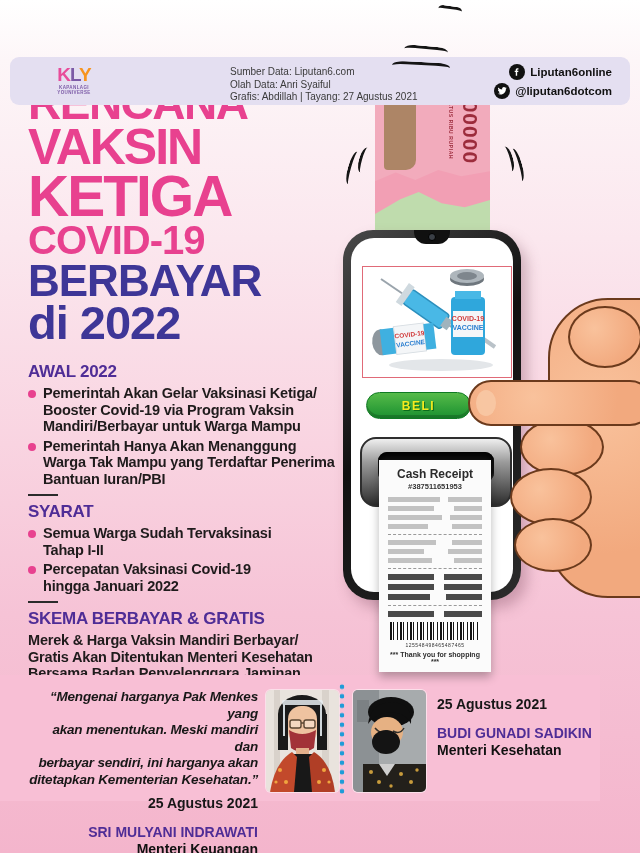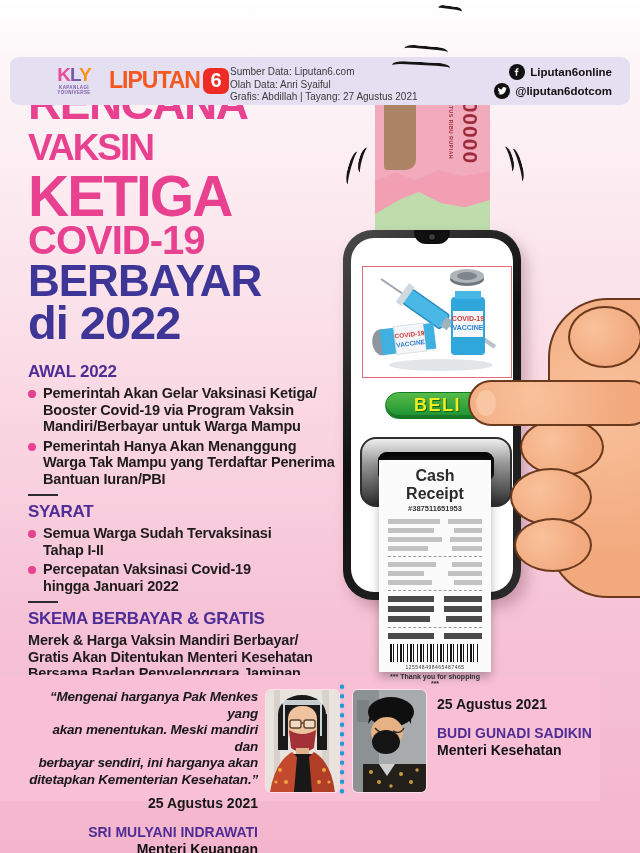--- a/index.html
+++ b/index.html
@@ -20,21 +20,21 @@
   .credits{position:absolute;left:220px;top:9px;font-size:10px;line-height:12.5px;color:#3a3a3a;font-weight:500;}
   .socials{position:absolute;right:18px;top:7px;display:flex;flex-direction:column;gap:3px;align-items:flex-end;}
   .socrow{display:flex;align-items:center;gap:5px;}
   .circ{width:16px;height:16px;border-radius:50%;background:#111;display:flex;align-items:center;justify-content:center;flex:none;}
   .circ svg{display:block}
   .handle{font-size:11.5px;font-weight:800;color:#111;}
   
   .title{position:absolute;left:28px;top:82px;z-index:3;}
   .title div{font-weight:800;white-space:nowrap;}
   .t1{font-size:46px;line-height:42px;letter-spacing:-1.5px;color:#e8418f;}
-  .t2{font-size:37px;line-height:47px;letter-spacing:-2px;color:#e8418f;}
+  .t2{font-size:50px;line-height:47px;letter-spacing:-2px;color:#e8418f;}
   .t3{font-size:57px;line-height:50px;letter-spacing:-2px;color:#e8418f;}
   .t4{font-size:40px;line-height:39px;letter-spacing:-1px;color:#e8418f;}
   .t5{font-size:44px;line-height:41px;letter-spacing:-1px;color:#3e3697;}
   .t6{font-size:47px;line-height:44px;letter-spacing:-1px;color:#3e3697;}
   
   .sections{position:absolute;left:28px;top:362px;width:308px;z-index:3;}
   .shead{font-size:17px;font-weight:800;color:#4f2d96;letter-spacing:-.3px;margin:0 0 3px 0;}
   .bullet{display:flex;gap:7px;margin-bottom:3px;}
   .dot{width:8px;height:8px;border-radius:50%;background:#e8418f;margin-top:5px;flex:none;}
   .btxt,.para{font-size:14.5px;line-height:16.5px;font-weight:700;color:#1f1b1c;white-space:pre-line;letter-spacing:-.2px;}
@@ -63,33 +63,33 @@
   .pr1{left:512px;top:148px;transform:rotate(-16deg) scaleX(-1);}
   .pr2{left:503px;top:146px;height:26px;transform:rotate(-16deg) scaleX(-1);}
   
   .phone{position:absolute;left:343px;top:230px;width:178px;height:370px;border-radius:30px;
     background:linear-gradient(135deg,#4a4a4a,#101010 45%,#2c2c2c);z-index:10;
     box-shadow:6px 8px 14px rgba(120,70,90,.35);}
   .screen{position:absolute;left:8px;top:8px;right:8px;bottom:8px;border-radius:23px;background:#fff;overflow:hidden;}
   .notch{position:absolute;left:50%;top:0;transform:translateX(-50%);width:36px;height:14px;background:#101010;border-radius:0 0 12px 12px;}
   .cam{position:absolute;left:50%;top:3px;transform:translateX(-50%);width:8px;height:8px;border-radius:50%;background:#3a3f46;border:1px solid #000;}
   .vaxbox{position:absolute;left:362px;top:266px;width:150px;height:112px;background:#fff;border:1.5px solid #e06a78;z-index:11;}
-  .beli{position:absolute;left:385px;top:392px;width:105px;height:27px;border-radius:14px;z-index:12;
+  .beli{position:absolute;left:366px;top:392px;width:105px;height:27px;border-radius:14px;z-index:12;
     background:linear-gradient(180deg,#56bb49,#1a9030);border:1px solid #0f7a23;
     box-shadow:inset 0 -3px 0 rgba(0,0,0,.18);display:flex;align-items:center;justify-content:center;
-    color:#f4ea1f;font-size:18px;font-weight:800;letter-spacing:1.5px;text-shadow:1px 1px 0 #0a6b1d;cursor:pointer;}
+    color:#f4ea1f;font-size:12px;font-weight:800;letter-spacing:1.5px;text-shadow:1px 1px 0 #0a6b1d;cursor:pointer;}
   
   .slot{position:absolute;left:360px;top:437px;width:152px;height:70px;border-radius:16px;z-index:12;
     background:linear-gradient(180deg,#efefef,#9b9b9b 35%,#474747 85%,#2b2b2b);border:2px solid #2e2e2e;}
   .slotin{position:absolute;left:16px;top:13px;width:116px;height:30px;border-radius:9px;background:#121212;
     box-shadow:inset 0 4px 6px #000, inset 0 -2px 2px #3c3c3c;}
   
   .receipt{position:absolute;left:379px;top:460px;width:112px;height:212px;background:#fbfbfb;z-index:13;
     box-shadow:0 5px 9px rgba(0,0,0,.28);padding:7px 9px 6px 9px;text-align:center;}
-  .rtitle{font-size:16px;font-weight:700;color:#2b2b2b;}
+  .rtitle{font-size:12px;font-weight:700;color:#2b2b2b;}
   .rnum{font-size:7.5px;font-weight:700;color:#333;margin-top:1px;}
   .rrows{margin-top:6px;}
   .rrow{display:flex;justify-content:space-between;margin-bottom:4px;}
   .rrow span{height:5px;background:#c2c2c2;display:block;}
   .rrow.dark span{height:6px;background:#4a4a4a;}
   .rdash{border-top:1.5px dashed #9a9a9a;margin:5px 0;}
   .barcode{height:18px;margin:5px 2px 2px 2px;
     background:repeating-linear-gradient(90deg,#161616 0 2px,#fff 2px 3px,#161616 3px 4px,#fff 4px 7px,#161616 7px 8px,#fff 8px 10px);}
   .rbnum{font-size:5px;color:#333;letter-spacing:.5px;}
   .rfoot{font-size:7px;font-weight:700;color:#2e2e2e;margin-top:3px;}
@@ -131,24 +131,20 @@
     <div class="wave2"></div>
     <div class="series">SERATUS RIBU RUPIAH</div>
     <div class="val">100000</div>
     <div class="arr">➔</div>
   </div>
 
   <div class="band">
     <div class="kly">
       <div class="letters"><span class="k">K</span><span class="l">L</span><span class="y">Y</span></div>
       <div class="sub">KAPANLAGI YOUNIVERSE</div>
-    </div>
-    <div class="lp6">
-      <span class="word">LIPUTAN</span>
-      <span class="six">6</span>
     </div>
     <div class="credits">
       <div>Sumber Data: Liputan6.com</div>
       <div>Olah Data: Anri Syaiful</div>
       <div>Grafis: Abdillah | Tayang: 27 Agustus 2021</div>
     </div>
     <div class="socials">
       <div class="socrow">
         <span class="circ">
           <svg width="10" height="10" viewBox="0 0 24 24">

